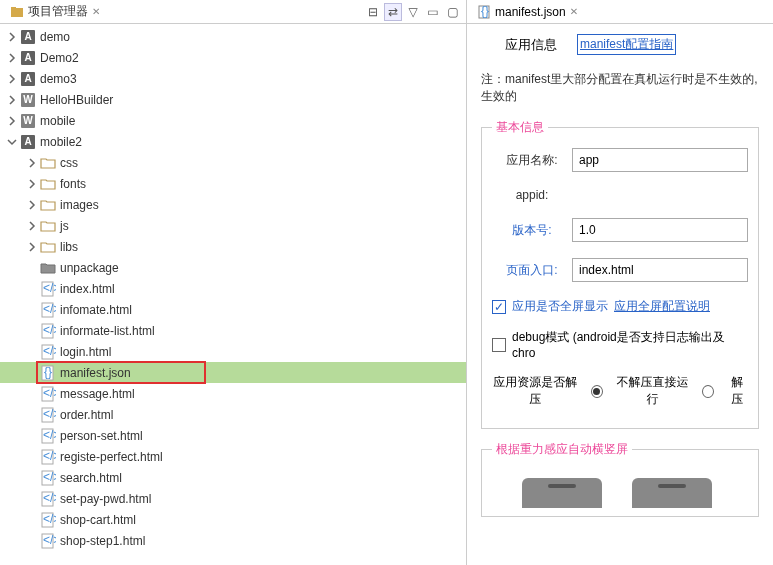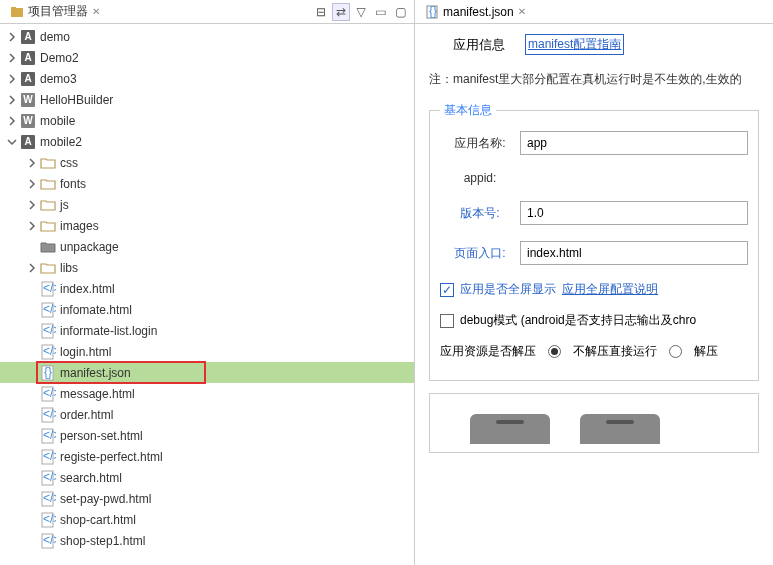--- a/index.html
+++ b/index.html
@@ -1,18 +1,18 @@
 <!DOCTYPE html>
 <html><head>
   <meta charset="utf-8">
   <style>
     * { margin: 0; padding: 0; box-sizing: border-box; font-family: "Microsoft YaHei", Arial, sans-serif; font-size: 12px; }
     body { width: 773px; height: 565px; background: #fff; display: flex; overflow: hidden; }
     
-    .left-panel { width: 415px; border-right: 1px solid #ccc; display: flex; flex-direction: column; }
+    .left-panel { width: 467px; border-right: 1px solid #ccc; display: flex; flex-direction: column; }
     .panel-header { height: 24px; background: #fff; border-bottom: 1px solid #ccc; display: flex; align-items: center; padding: 0 4px; justify-content: space-between; }
     .panel-tab { display: flex; align-items: center; gap: 4px; padding: 2px 6px; }
     .panel-tab-text { font-size: 12px; color: #333; }
     .panel-tab-close { color: #888; font-size: 10px; cursor: pointer; }
     .panel-toolbar { display: flex; gap: 2px; }
     .toolbar-btn { width: 18px; height: 18px; display: flex; align-items: center; justify-content: center; cursor: pointer; color: #555; }
     
     .tree { flex: 1; overflow: auto; padding: 2px 0; }
     .tree-item { display: flex; align-items: center; height: 21px; padding-left: 4px; cursor: pointer; white-space: nowrap; }
     .tree-item.selected { background: #b6db9a; }
@@ -29,21 +29,21 @@
     .editor-tabs { height: 24px; border-bottom: 1px solid #ccc; display: flex; align-items: center; padding: 0 4px; }
     .editor-tab { display: flex; align-items: center; gap: 4px; padding: 2px 6px; }
     .editor-content { flex: 1; padding: 10px 14px; overflow: hidden; }
     
     .app-info-row { display: flex; align-items: center; gap: 20px; margin-bottom: 16px; margin-left: 24px; }
     .app-info-label { font-size: 13px; }
     .manifest-link { color: #2862c7; text-decoration: underline; border: 1px solid #2862c7; padding: 1px 2px; }
     .note-text { font-size: 12px; color: #333; margin-bottom: 14px; }
     
     .fieldset { border: 1px solid #ccc; padding: 12px 10px; margin-bottom: 12px; }
-    .fieldset-legend { padding: 0 4px; color: #3b82f6; font-size: 12px; }
+    .fieldset-legend { padding: 0 4px; color: #ec4899; font-size: 12px; }
     .form-row { display: flex; align-items: center; margin-bottom: 16px; }
     .form-label { width: 80px; text-align: center; color: #333; }
     .form-label.blue { color: #2862c7; }
     .form-input { flex: 1; border: 1px solid #aaa; padding: 4px 6px; font-size: 12px; height: 24px; }
     
     .checkbox-row { display: flex; align-items: center; gap: 6px; margin-bottom: 14px; }
     .checkbox { width: 14px; height: 14px; border: 1px solid #666; display: flex; align-items: center; justify-content: center; }
     .checkbox.checked { color: #2862c7; border-color: #2862c7; }
     .link-text { color: #2862c7; text-decoration: underline; }
     
@@ -175,58 +175,58 @@
         <span class="expand-icon">
           <svg width="10" height="10" viewBox="0 0 10 10">
             <path d="M3 1 L7 5 L3 9" fill="none" stroke="#666" stroke-width="1.5"></path>
           </svg>
         </span>
         <span class="tree-icon">
           <svg width="16" height="14" viewBox="0 0 16 14">
             <path d="M1 3 L6 3 L7 4 L15 4 L15 12 L1 12 Z" fill="none" stroke="#b89a5a" stroke-width="1.2"></path>
           </svg>
         </span>
+        <span class="tree-label">images</span>
+      </div>
+      <div class="tree-item" style="padding-left: 26px;">
+        <span class="expand-icon">
+          <svg width="10" height="10" viewBox="0 0 10 10">
+            <path d="M3 1 L7 5 L3 9" fill="none" stroke="#666" stroke-width="1.5"></path>
+          </svg>
+        </span>
+        <span class="tree-icon">
+          <svg width="16" height="14" viewBox="0 0 16 14">
+            <path d="M1 3 L6 3 L7 4 L15 4 L15 12 L1 12 Z" fill="none" stroke="#b89a5a" stroke-width="1.2"></path>
+          </svg>
+        </span>
         <span class="tree-label">js</span>
       </div>
       <div class="tree-item" style="padding-left: 26px;">
         <span class="expand-icon">
           <svg width="10" height="10" viewBox="0 0 10 10">
             <path d="M3 1 L7 5 L3 9" fill="none" stroke="#666" stroke-width="1.5"></path>
           </svg>
         </span>
         <span class="tree-icon">
           <svg width="16" height="14" viewBox="0 0 16 14">
             <path d="M1 3 L6 3 L7 4 L15 4 L15 12 L1 12 Z" fill="none" stroke="#b89a5a" stroke-width="1.2"></path>
           </svg>
         </span>
-        <span class="tree-label">images</span>
+        <span class="tree-label">libs</span>
       </div>
       <div class="tree-item" style="padding-left: 26px;">
         <span class="expand-icon"></span>
         <span class="tree-icon">
           <svg width="16" height="14" viewBox="0 0 16 14">
             <path d="M1 3 L6 3 L7 4 L15 4 L15 12 L1 12 Z" fill="#909090" stroke="#707070"></path>
           </svg>
         </span>
         <span class="tree-label">unpackage</span>
       </div>
       <div class="tree-item" style="padding-left: 26px;">
-        <span class="expand-icon">
-          <svg width="10" height="10" viewBox="0 0 10 10">
-            <path d="M3 1 L7 5 L3 9" fill="none" stroke="#666" stroke-width="1.5"></path>
-          </svg>
-        </span>
-        <span class="tree-icon">
-          <svg width="16" height="14" viewBox="0 0 16 14">
-            <path d="M1 3 L6 3 L7 4 L15 4 L15 12 L1 12 Z" fill="none" stroke="#b89a5a" stroke-width="1.2"></path>
-          </svg>
-        </span>
-        <span class="tree-label">libs</span>
-      </div>
-      <div class="tree-item" style="padding-left: 26px;">
         <span class="expand-icon"></span>
         <span class="tree-icon">
           <svg width="16" height="16" viewBox="0 0 16 16">
             <rect x="2" y="1" width="11" height="14" fill="#fff" stroke="#aaa"></rect>
             <text x="3" y="11" font-size="6" fill="#4a90d9">&lt;/&gt;</text>
           </svg>
         </span>
         <span class="tree-label">index.html</span>
       </div>
       <div class="tree-item" style="padding-left: 26px;">
@@ -240,21 +240,21 @@
         <span class="tree-label">infomate.html</span>
       </div>
       <div class="tree-item" style="padding-left: 26px;">
         <span class="expand-icon"></span>
         <span class="tree-icon">
           <svg width="16" height="16" viewBox="0 0 16 16">
             <rect x="2" y="1" width="11" height="14" fill="#fff" stroke="#aaa"></rect>
             <text x="3" y="11" font-size="6" fill="#4a90d9">&lt;/&gt;</text>
           </svg>
         </span>
-        <span class="tree-label">informate-list.login</span>
+        <span class="tree-label">informate-list.html</span>
       </div>
       <div class="tree-item" style="padding-left: 26px;">
         <span class="expand-icon"></span>
         <span class="tree-icon">
           <svg width="16" height="16" viewBox="0 0 16 16">
             <rect x="2" y="1" width="11" height="14" fill="#fff" stroke="#aaa"></rect>
             <text x="3" y="11" font-size="6" fill="#4a90d9">&lt;/&gt;</text>
           </svg>
         </span>
         <span class="tree-label">login.html</span>
@@ -404,19 +404,20 @@
       <div class="radio-row">
         <span>应用资源是否解压</span>
         <span class="radio checked"></span>
         <span>不解压直接运行</span>
         <span class="radio"></span>
         <span>解压</span>
       </div>
     </fieldset>
 
     <fieldset class="fieldset" style="padding-bottom:0;">
+      <legend class="fieldset-legend">根据重力感应自动横竖屏</legend>
       <div class="device-row">
         <div class="device-icon"></div>
         <div class="device-icon"></div>
       </div>
     </fieldset>
   </div>
 </div>
 
 </body></html>

